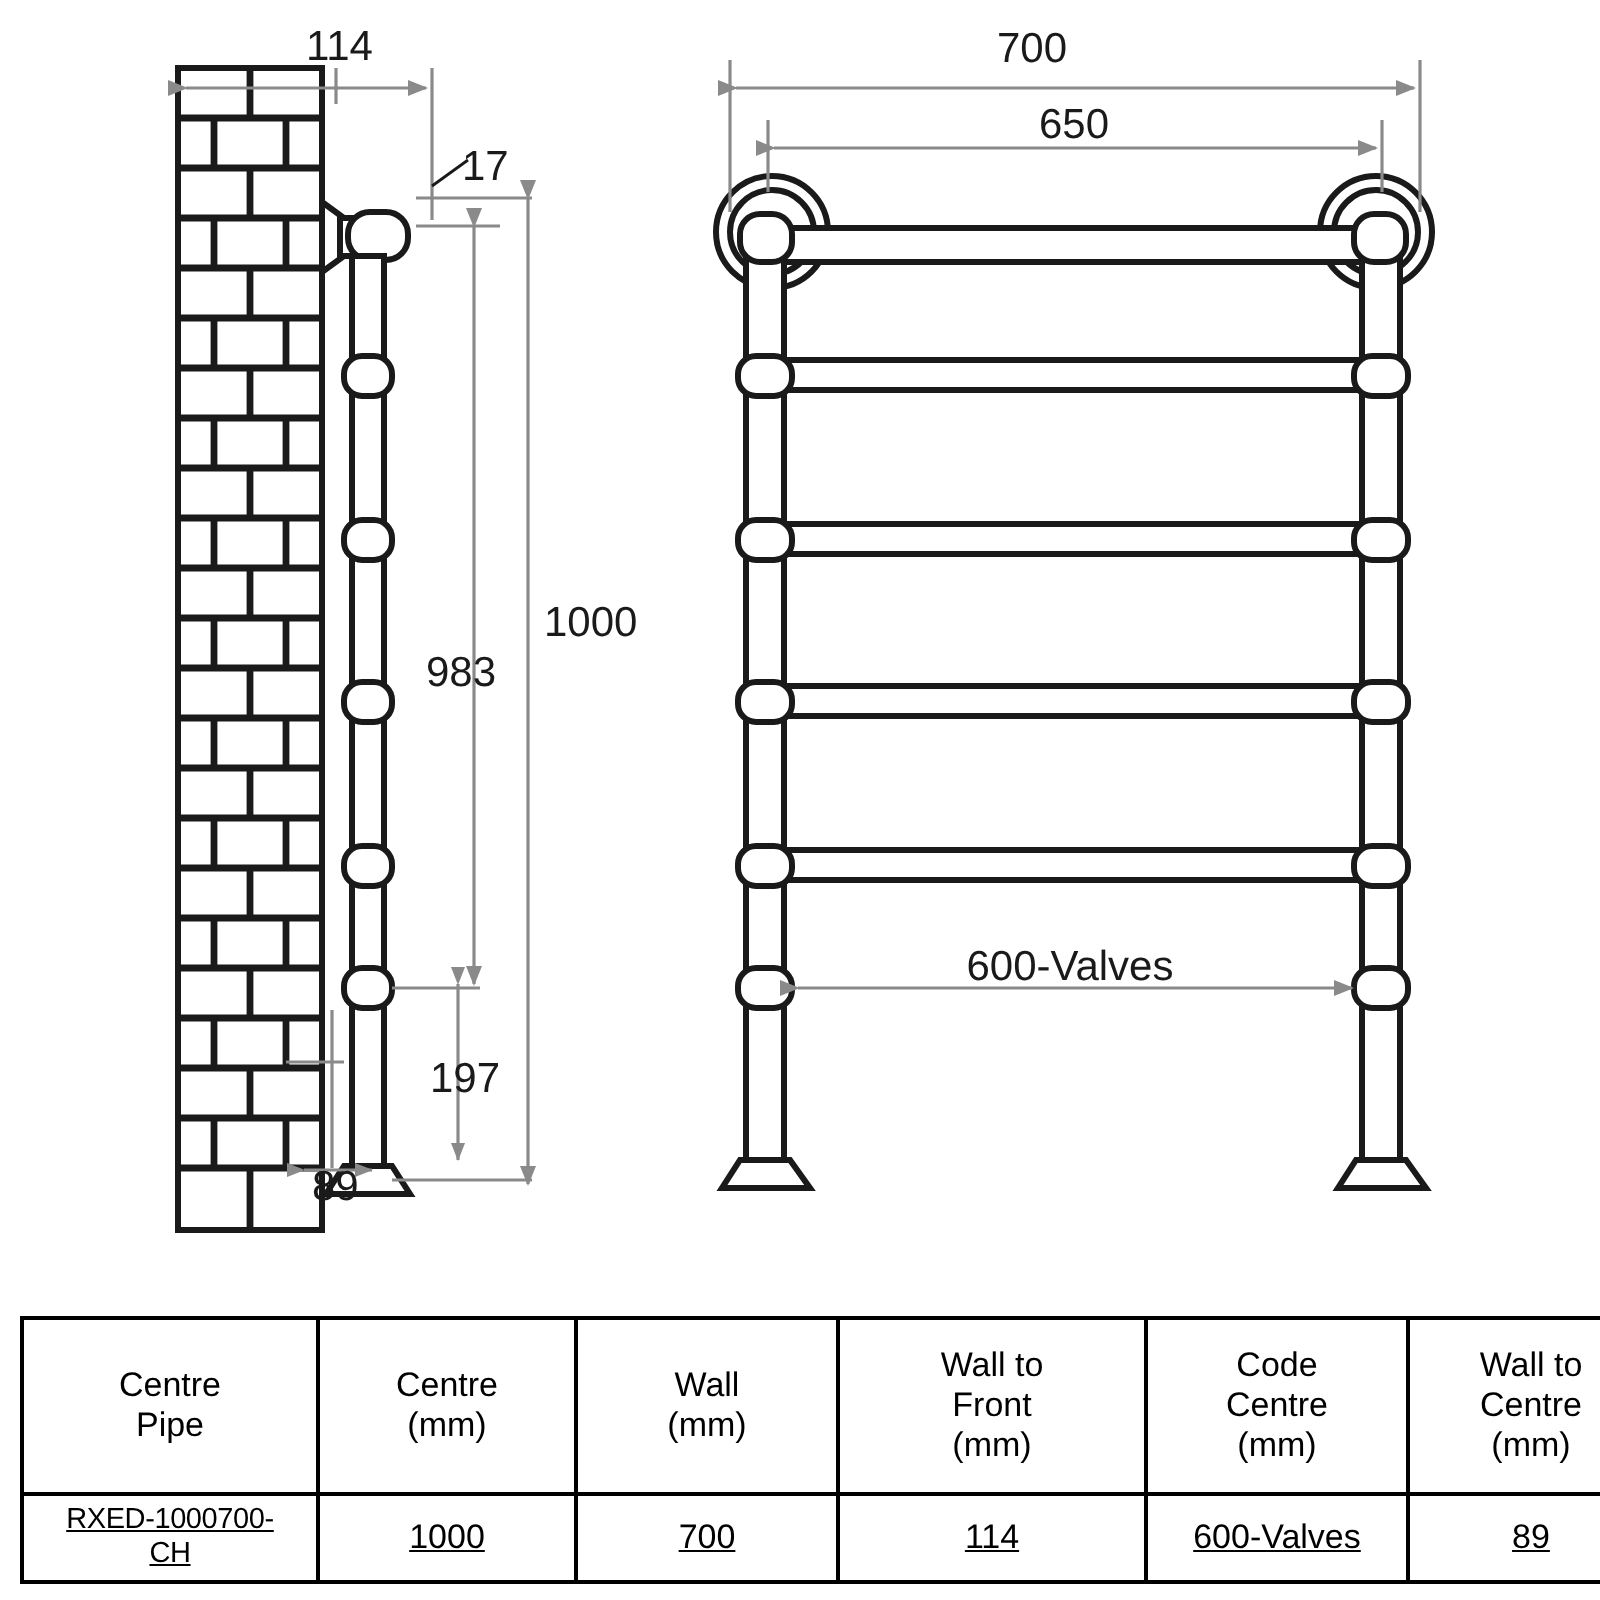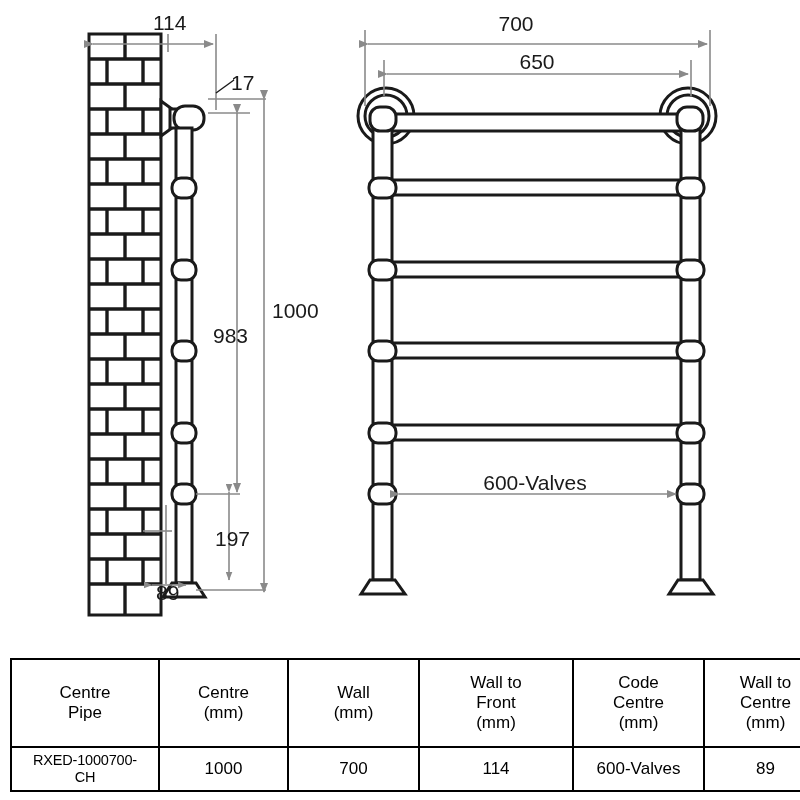--- a/index.html
+++ b/index.html
@@ -15,21 +15,21 @@
     position:absolute;left:10px;top:658px;width:780px;
     border-collapse:collapse;table-layout:fixed;
   }
   #spec-table td{
     border:2px solid #000;
     text-align:center;vertical-align:middle;
     font-family:"Liberation Sans",sans-serif;
     color:#000;line-height:1.18;
   }
   #spec-table thead td{font-size:17px;height:78px;padding:4px 2px;}
-  #spec-table tbody td{font-size:17px;height:38px;padding:2px 15px;}
+  #spec-table tbody td{font-size:17px;height:38px;padding:2px 15px;text-decoration:underline;}
   #spec-table td.code{font-size:14.5px;letter-spacing:-0.2px;}
   .c0{width:142px}.c1{width:123px}.c2{width:125px}
   .c3{width:148px}.c4{width:125px}.c5{width:117px}
 </style>
 </head>
 <body>
 
 <svg id="drawing" viewBox="0 0 800 800">
   <defs>
     <marker id="ah" markerWidth="10" markerHeight="8" refX="9" refY="4" orient="auto" markerUnits="userSpaceOnUse">

